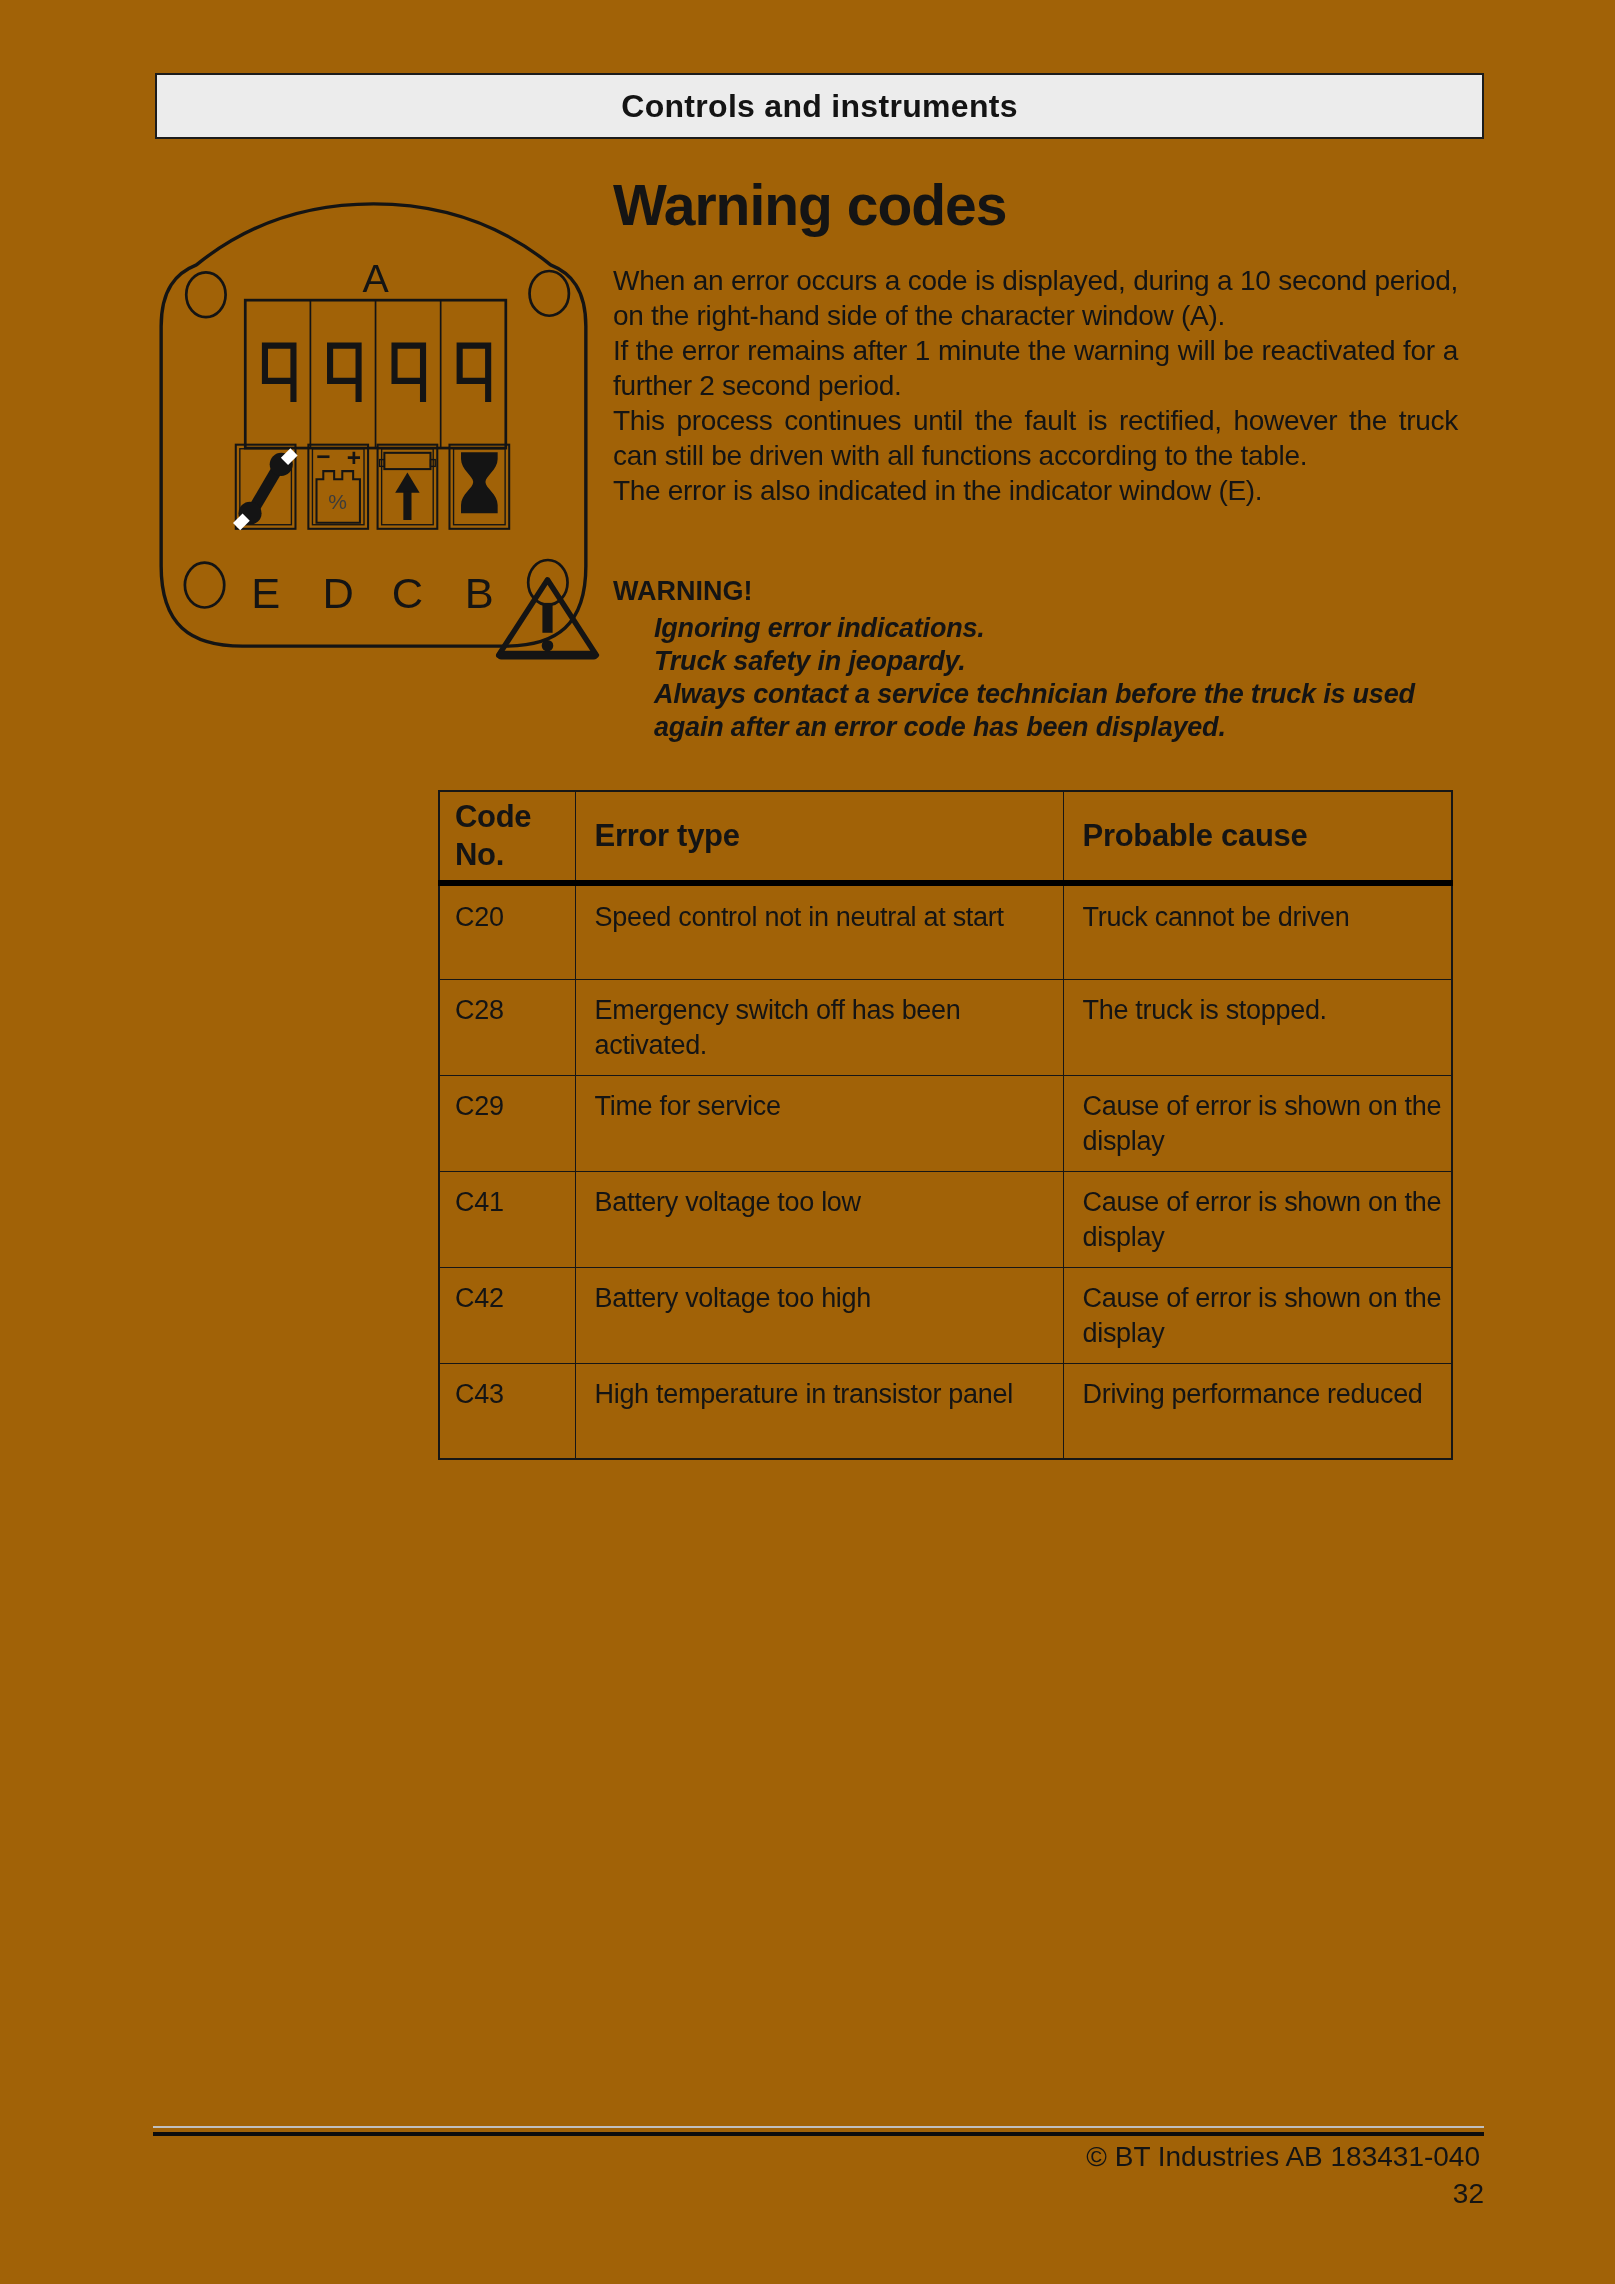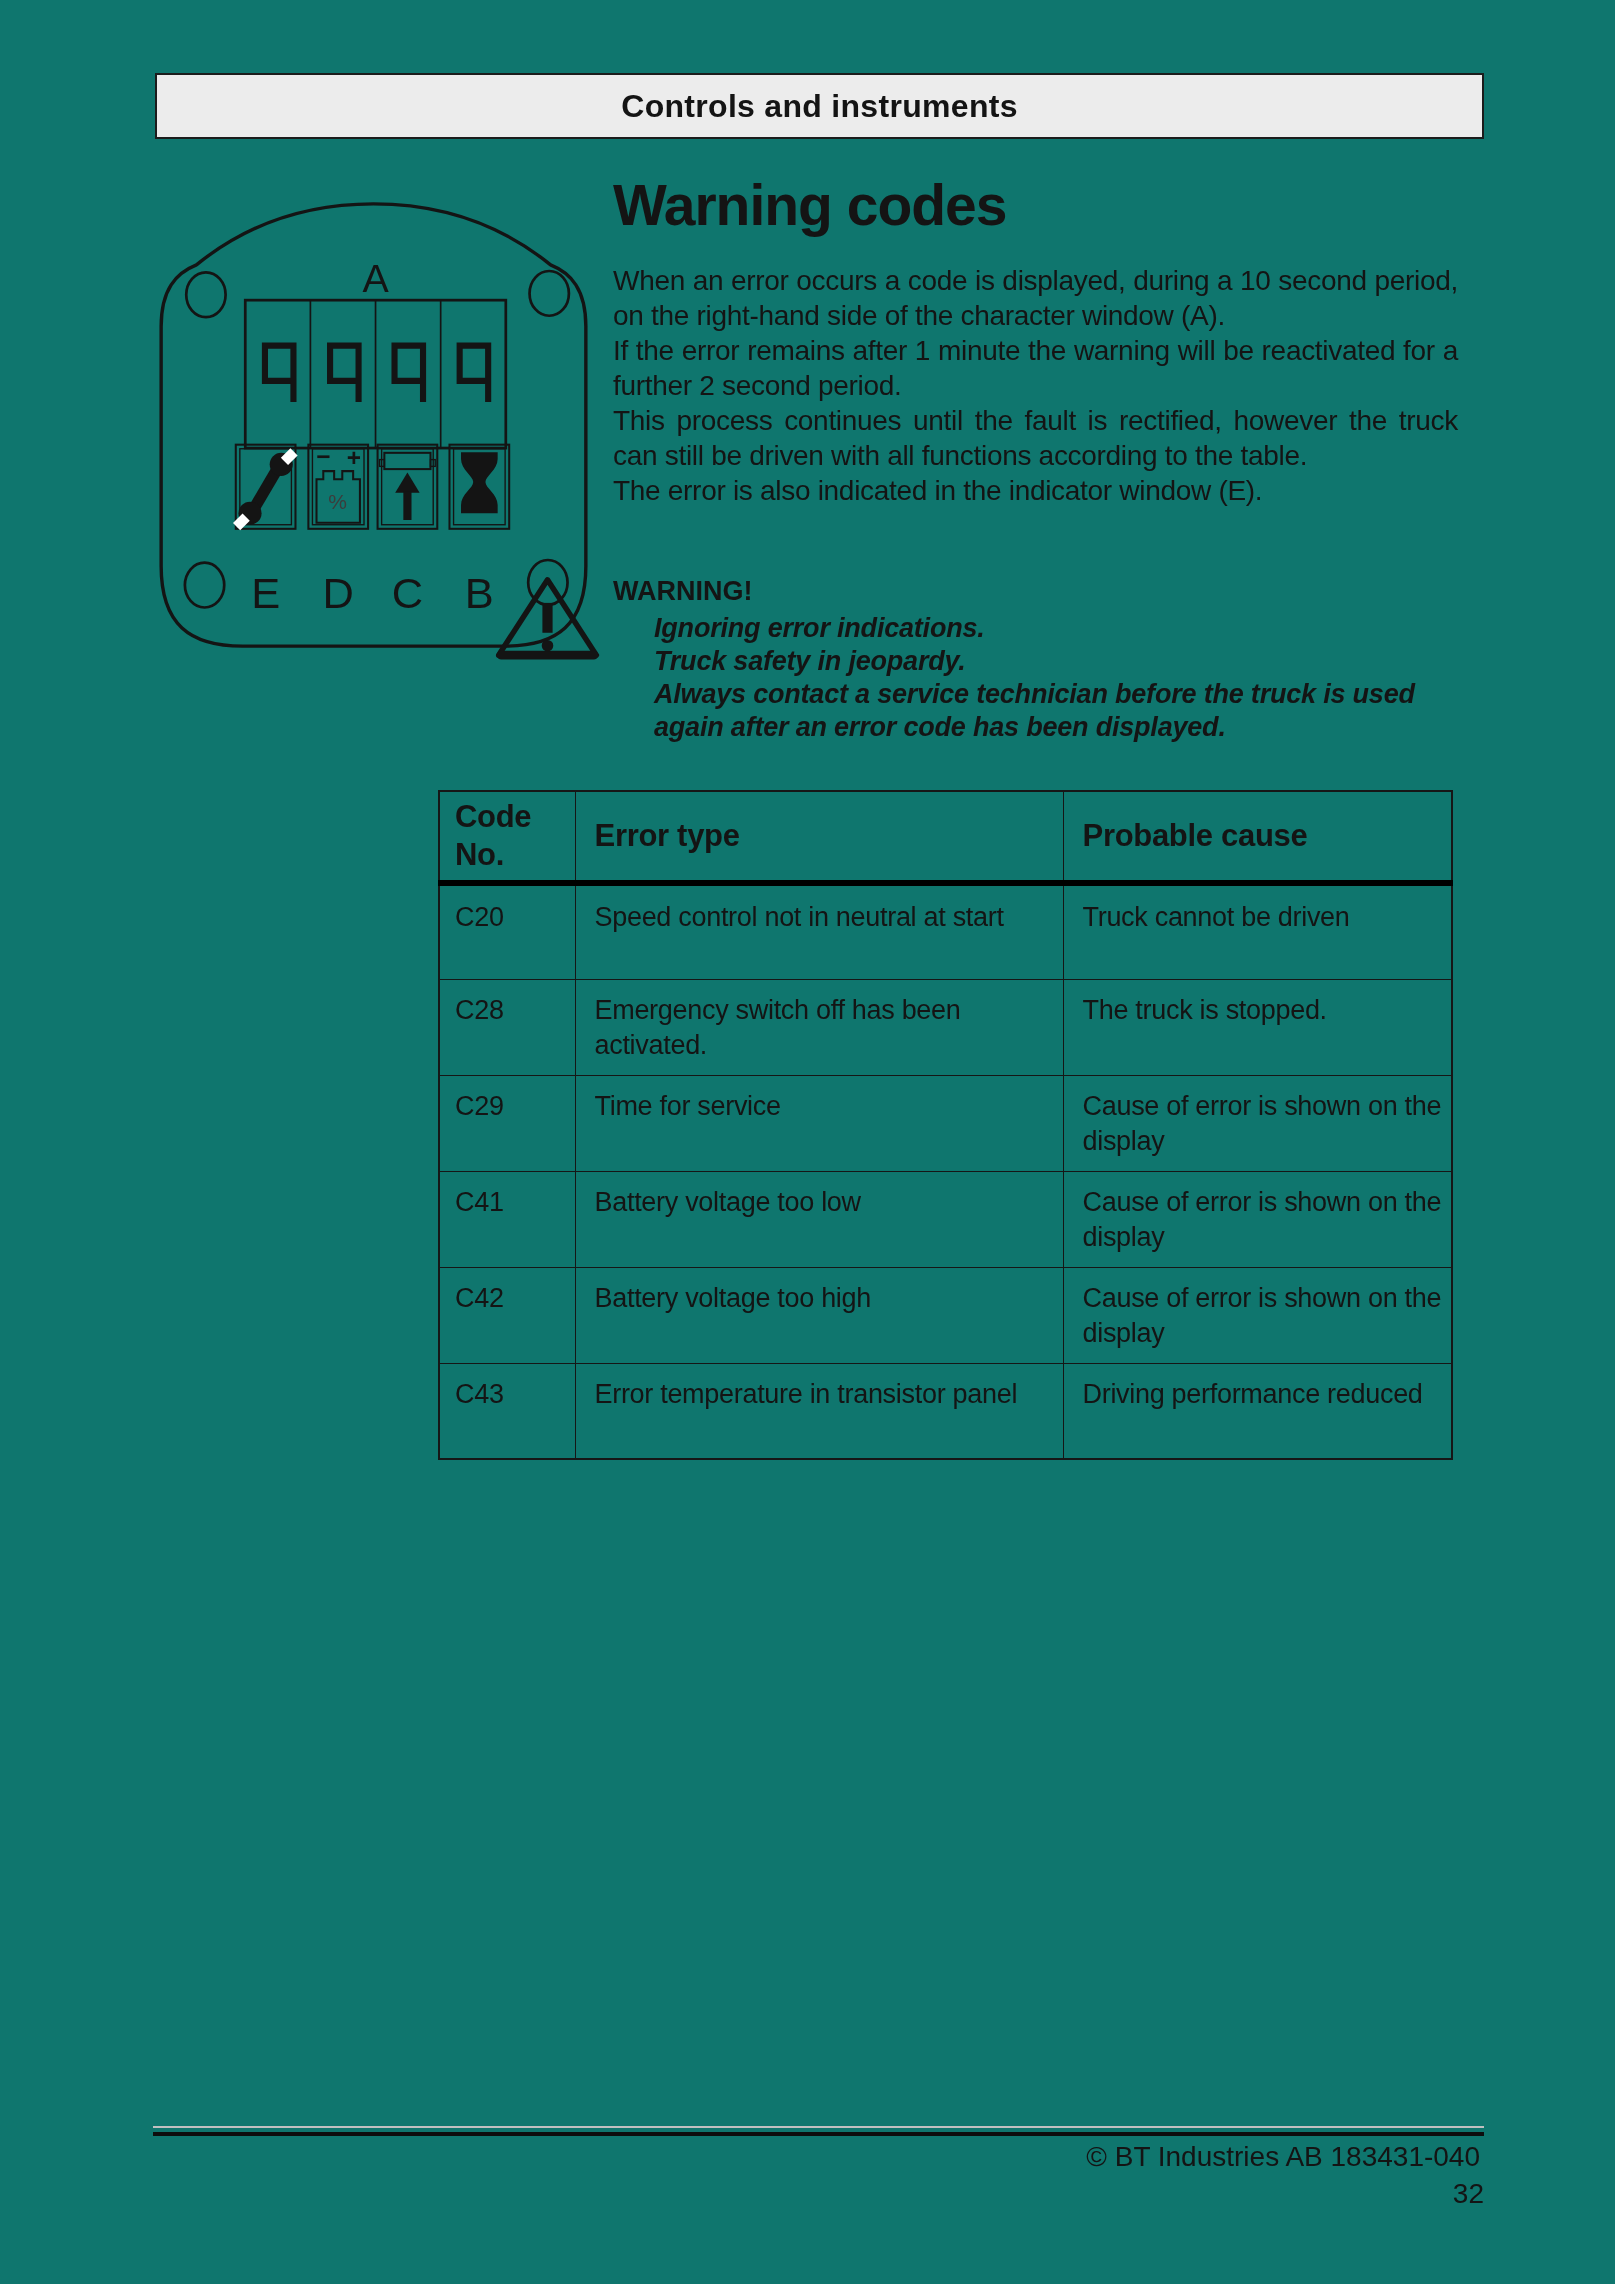--- a/index.html
+++ b/index.html
@@ -1,17 +1,17 @@
 <!DOCTYPE html>
 <html style="font-size:11px"><head>
 <meta charset="utf-8">
 <style>
   html,body{margin:0;padding:0;background:#777;}
   .page{
-    position:relative;width:1616px;height:2284px;background:#0f766e;
+    position:relative;width:1616px;height:2284px;background:#a16207;
     font-family:"Liberation Sans","DejaVu Sans",sans-serif;color:#141414;
     overflow:hidden;margin:0 auto;
   }
   .abs{position:absolute;}
   
   .header-box{
     left:155px;top:73px;width:1329px;height:66px;
     background:#ececec;border:2px solid #1c1c1c;border-top-width:2.7px;border-bottom-width:2.7px;
     display:flex;align-items:center;justify-content:center;box-sizing:border-box;
   }
@@ -194,21 +194,21 @@
     </tr>
 
     <tr>
       <td class="c1">C42</td>
       <td>Battery voltage too high</td>
       <td>Cause of error is shown on the display</td>
     </tr>
 
     <tr>
       <td class="c1">C43</td>
-      <td>Error temperature in transistor panel</td>
+      <td>High temperature in transistor panel</td>
       <td>Driving performance reduced</td>
     </tr>
   </tbody>
   </table>
 
   <div class="abs foot-line-gray"></div>
   <div class="abs foot-line-black"></div>
   <div class="abs foot-copy">© BT Industries AB 183431-040</div>
   <div class="abs foot-page">32</div>
 

